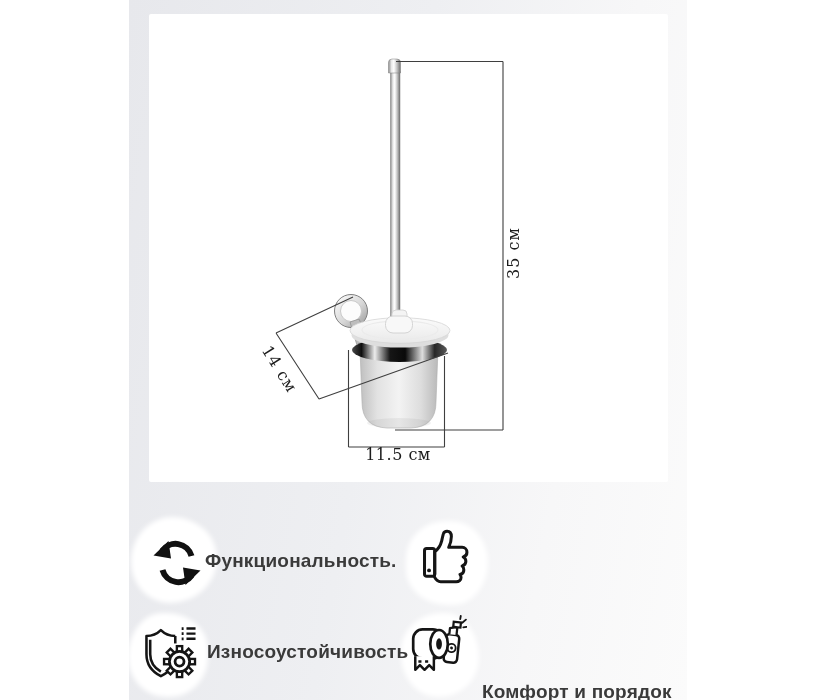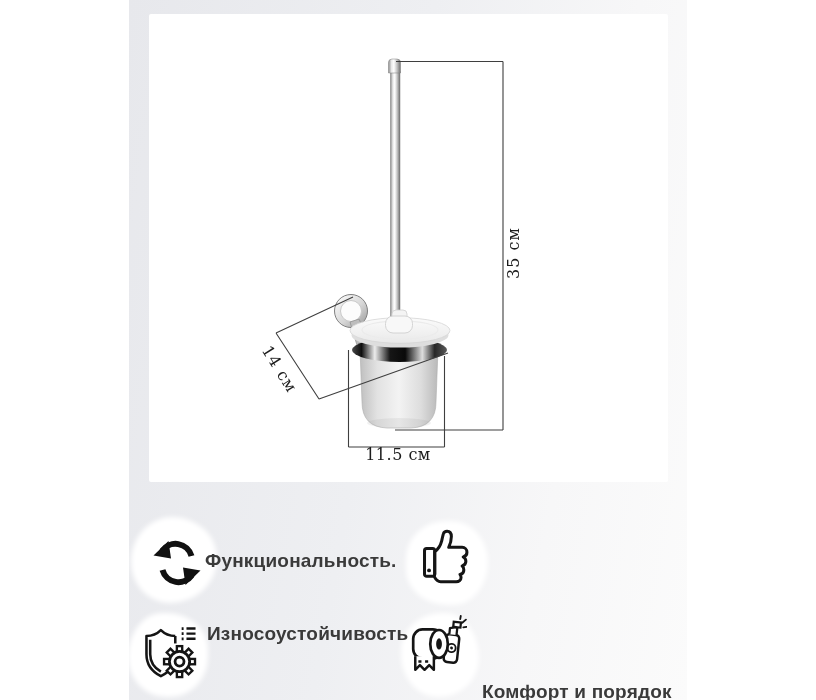--- a/index.html
+++ b/index.html
@@ -157,15 +157,15 @@
     <g>
       <rect x="4" y="14" width="28" height="28" rx="9" fill="#ffffff" stroke="#151515" stroke-width="2.6"></rect>
       <path d="M6,40 L6,53 L10.5,48.5 L15,53 L19.5,48.5 L24,53 L24,40" fill="#ffffff" stroke="#151515" stroke-width="2.4" stroke-linejoin="round"></path>
       <ellipse cx="29" cy="28" rx="8.5" ry="13.5" fill="#ffffff" stroke="#151515" stroke-width="2.6"></ellipse>
       <ellipse cx="29" cy="28" rx="2.8" ry="5.5" fill="#151515"></ellipse>
       <path d="M9,45 L12,45 M15.5,45 L18.5,45" stroke="#151515" stroke-width="2.2"></path>
     </g>
   </svg>
 
   <div class="feat-label" style="left:205px;top:551px;">Функциональность.</div>
-  <div class="feat-label" style="left:207px;top:624px;">Износоустойчивость</div>
+  <div class="feat-label" style="left:207px;top:642px;">Износоустойчивость</div>
   <div class="feat-label" style="left:482px;top:647px;margin-top:35px;">Комфорт и порядок</div>
 </div>
 
 </body></html>

